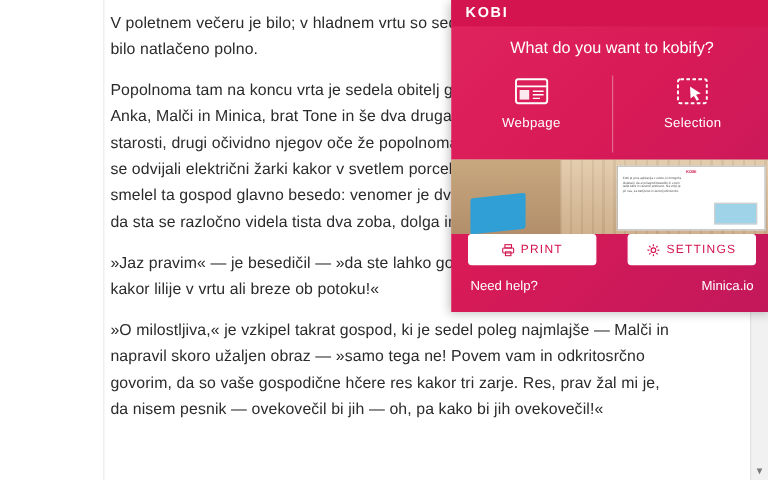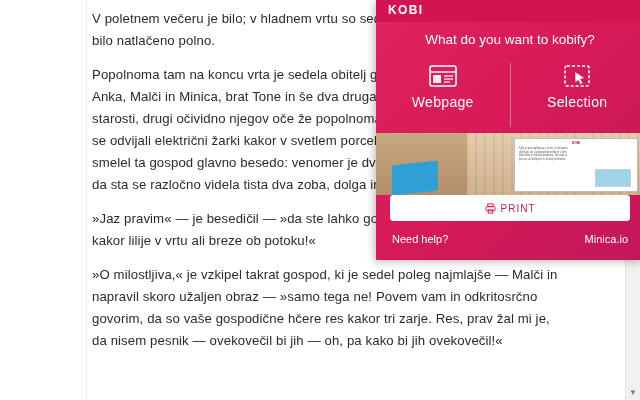--- a/index.html
+++ b/index.html
@@ -120,21 +120,21 @@
   }
   .choice + .choice {
     border-left: 1px solid rgba(255,255,255,0.35);
   }
   .choice-icon {
     display: block;
     margin: 0 auto 4px auto;
     width: 30px; height: 26px;
   }
   .choice-label {
-    font-size: 14px;
+    font-size: 11px;
     letter-spacing: 0.3px;
   }
 
   
   .preview {
     position: relative;
     margin-top: 6px;
     height: 62px;
     background: #d8c3a8;
     overflow: hidden;
@@ -291,20 +291,36 @@
 
     <div class="actions">
       <div class="action-btn">
         <svg width="11" height="11" viewBox="0 0 12 12">
           <rect x="3" y="1" width="6" height="3" fill="none" stroke="#d4144f" stroke-width="1"></rect>
           <rect x="1" y="4" width="10" height="4.5" rx="1" fill="none" stroke="#d4144f" stroke-width="1"></rect>
           <rect x="3.5" y="7.5" width="5" height="3.5" fill="none" stroke="#d4144f" stroke-width="1"></rect>
         </svg>
         <span>PRINT</span>
       </div>
+      <div class="action-btn">
+        <svg width="11" height="11" viewBox="0 0 12 12">
+          <circle cx="6" cy="6" r="2.1" fill="none" stroke="#d4144f" stroke-width="1"></circle>
+          <g stroke="#d4144f" stroke-width="1.1">
+            <line x1="6" y1="0.6" x2="6" y2="2.3"></line>
+            <line x1="6" y1="9.7" x2="6" y2="11.4"></line>
+            <line x1="0.6" y1="6" x2="2.3" y2="6"></line>
+            <line x1="9.7" y1="6" x2="11.4" y2="6"></line>
+            <line x1="2.2" y1="2.2" x2="3.4" y2="3.4"></line>
+            <line x1="8.6" y1="8.6" x2="9.8" y2="9.8"></line>
+            <line x1="9.8" y1="2.2" x2="8.6" y2="3.4"></line>
+            <line x1="3.4" y1="8.6" x2="2.2" y2="9.8"></line>
+          </g>
+        </svg>
+        <span>SETTINGS</span>
+      </div>
     </div>
 
     <div class="footer-links">
       <a>Need help?</a>
       <a>Minica.io</a>
     </div>
 
   </div>
 </div>
 

